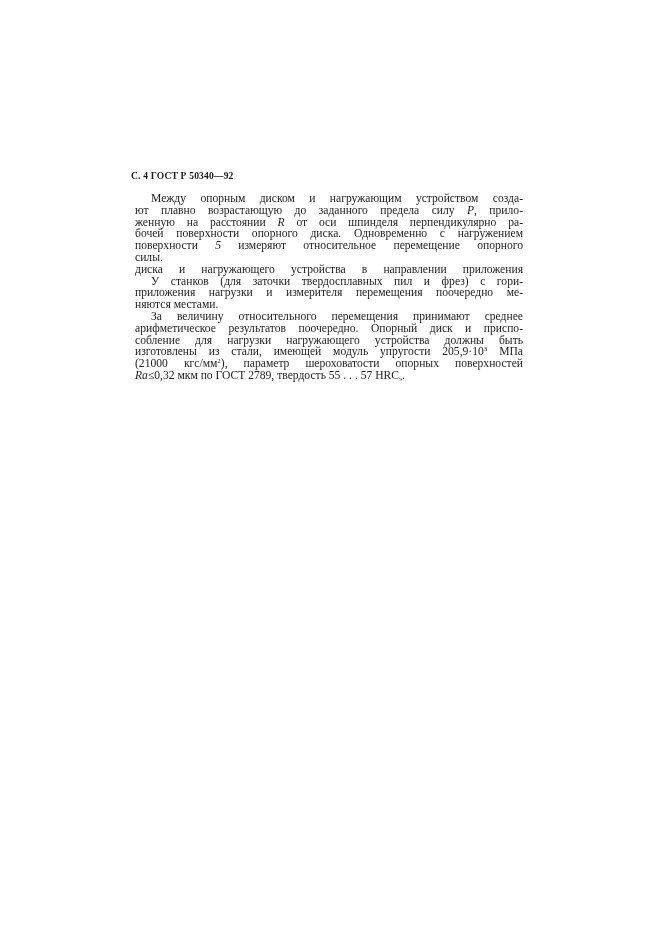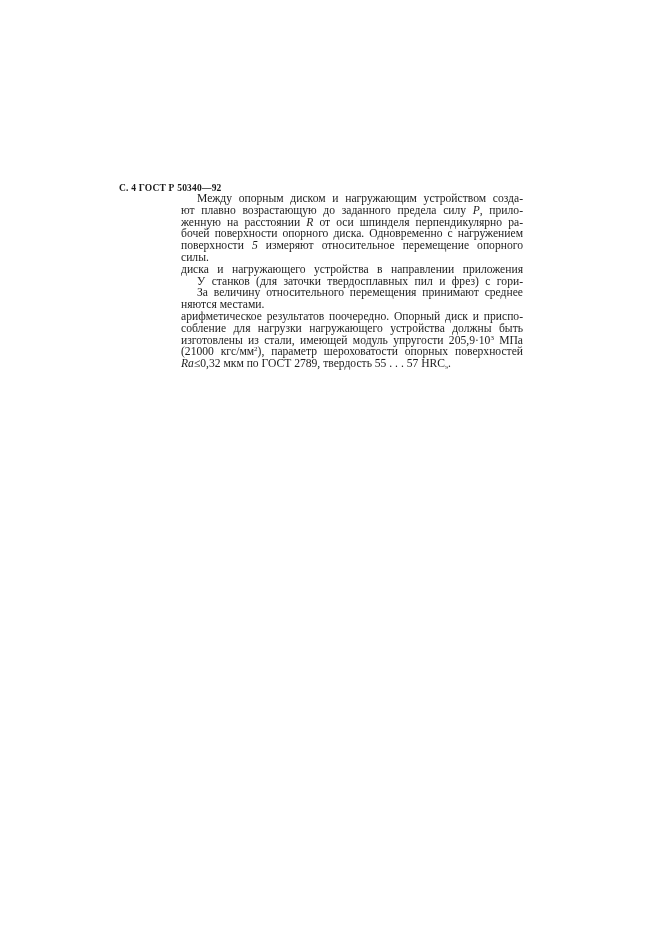--- a/index.html
+++ b/index.html
@@ -1,28 +1,28 @@
 <!DOCTYPE html>
 <html><head>
   <meta charset="utf-8">
   <style>
     html, body { margin: 0; padding: 0; background: #ffffff; }
     body { width: 661px; height: 935px; position: relative; overflow: hidden; }
     .page { position: absolute; left: 0; top: 0; width: 661px; height: 935px; background: #fff; }
     .header {
-      position: absolute; left: 119px; top: 171px;
+      position: absolute; left: 131px; top: 171px;
       font-family: "Liberation Serif", serif; font-weight: bold;
-      font-size: 9.5px; color: #1a1a1a; letter-spacing: 0.2px; white-space: nowrap; margin-top: 12px;
+      font-size: 9.5px; color: #1a1a1a; letter-spacing: 0.2px; white-space: nowrap;
     }
     .body-text {
       position: absolute; left: 135px; top: 193px; width: 388px;
       font-family: "Liberation Serif", serif; font-size: 11.6px;
       line-height: 11.8px; color: #1c1c1c;
     }
-    .line { display: block; white-space: nowrap; text-align: justify; text-align-last: justify; height: 11.8px; margin-left: 46px; }
+    .line { display: block; white-space: nowrap; text-align: justify; text-align-last: justify; height: 11.8px; }
     .line.last { text-align-last: left; }
     .line.indent { padding-left: 16px; }
     .it { font-style: italic; }
     sup { font-size: 7px; line-height: 0; vertical-align: 4px; }
     sub { font-size: 7px; line-height: 0; vertical-align: -2px; }
   </style>
 </head>
 <body>
 
 <div class="page">
@@ -32,22 +32,23 @@
 
     <span class="line indent">Между опорным диском и нагружающим устройством созда-</span>
     <span class="line"><span>ют плавно возрастающую до заданного предела силу </span><span class="it">P</span><span>, прило-</span></span>
     <span class="line"><span>женную на расстоянии </span><span class="it">R</span><span> от оси шпинделя перпендикулярно ра-</span></span>
     <span class="line">бочей поверхности опорного диска. Одновременно с нагружением</span>
     <span class="line"><span>поверхности </span><span class="it">5</span><span> измеряют относительное перемещение опорного</span></span>
     <span class="line last">силы.</span>
     <span class="line">диска и нагружающего устройства в направлении приложения</span>
 
     <span class="line indent">У станков (для заточки твердосплавных пил и фрез) с гори-</span>
+    <span class="line">приложения нагрузки и измерителя перемещения поочередно ме-</span>
+    <span class="line last">няются местами.</span>
+
     <span class="line indent">За величину относительного перемещения принимают среднее</span>
-
-    <span class="line last">няются местами.</span>
     <span class="line">арифметическое результатов поочередно. Опорный диск и приспо-</span>
     <span class="line">собление для нагрузки нагружающего устройства должны быть</span>
     <span class="line"><span>изготовлены из стали, имеющей модуль упругости 205,9·10</span><sup>3</sup><span> МПа</span></span>
     <span class="line"><span>(21000 кгс/мм</span><sup>2</sup><span>), параметр шероховатости опорных поверхностей</span></span>
     <span class="line last"><span class="it">Ra</span><span>≤0,32 мкм по ГОСТ 2789, твердость 55 . . . 57 HRC</span><sub>э</sub><span>.</span></span>
   </div>
 </div>
 
 </body></html>

